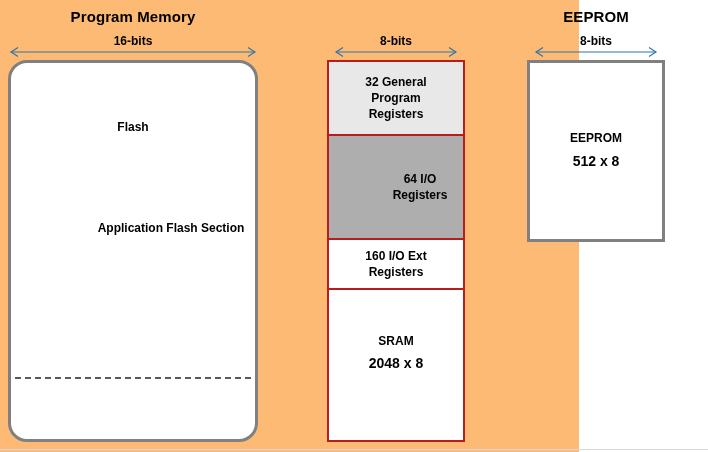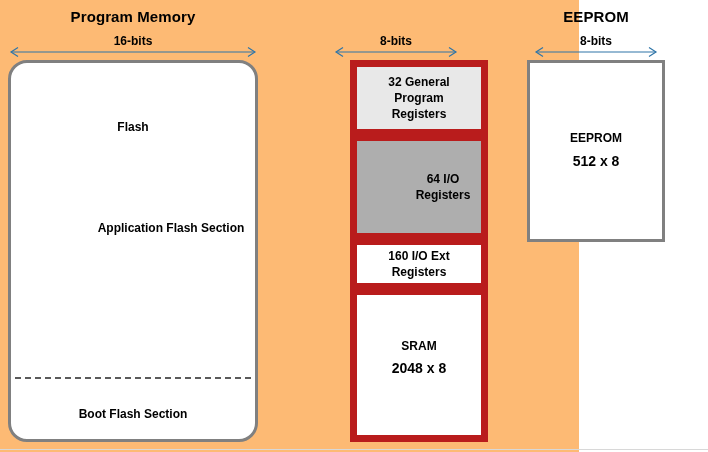--- a/index.html
+++ b/index.html
@@ -63,26 +63,25 @@
   
   .box {
     position: absolute;
     box-sizing: border-box;
     border: 3px solid #808080;
     background: #ffffff;
   }
   .seg {
     position: absolute;
     box-sizing: border-box;
-    border: 7px solid #b91c1c;
+    border: 2px solid #b91c1c;
     background: #ffffff;
     display: flex;
     align-items: center;
     justify-content: center;
-    margin-left: 23px;
   }
   .seg.light { background: #e8e8e8; }
   .seg.dark  { background: #aeaeae; padding-left: 48px; }
 
   .seg-text {
     text-align: center;
     font-size: 12px;
     font-weight: bold;
     line-height: 16px;
     color: #000000;
@@ -136,21 +135,20 @@
 
   <div class="box" style="left:8px; top:60px; width:250px; height:382px;border-radius:19px;">
 
     <div class="blk-label lbl-sm" style="top:57px;">Flash</div>
 
 
     <div class="blk-label lbl-sm" style="top:158px;padding-left:38px;">Application Flash Section</div>
 
     <div class="dash-sep" style="left:4px; right:4px; top:314px; width:236px;"></div>
 
-    <div class="blk-label lbl-sm" style="top:344px;">Boot Flash Section</div>
   </div>
 
 
   <div class="dim" style="left:333px; top:35px; width:126px;">
     <div class="dim-label">8-bits</div>
     <svg class="dim-svg" viewBox="0 0 126 12" preserveAspectRatio="none">
       <line x1="3" y1="6" x2="123" y2="6" stroke="#2e75a8" stroke-width="1.2"></line>
       <polyline points="10,1.5 3,6 10,10.5" fill="none" stroke="#2e75a8" stroke-width="1.2"></polyline>
       <polyline points="116,1.5 123,6 116,10.5" fill="none" stroke="#2e75a8" stroke-width="1.2"></polyline>
     </svg>

